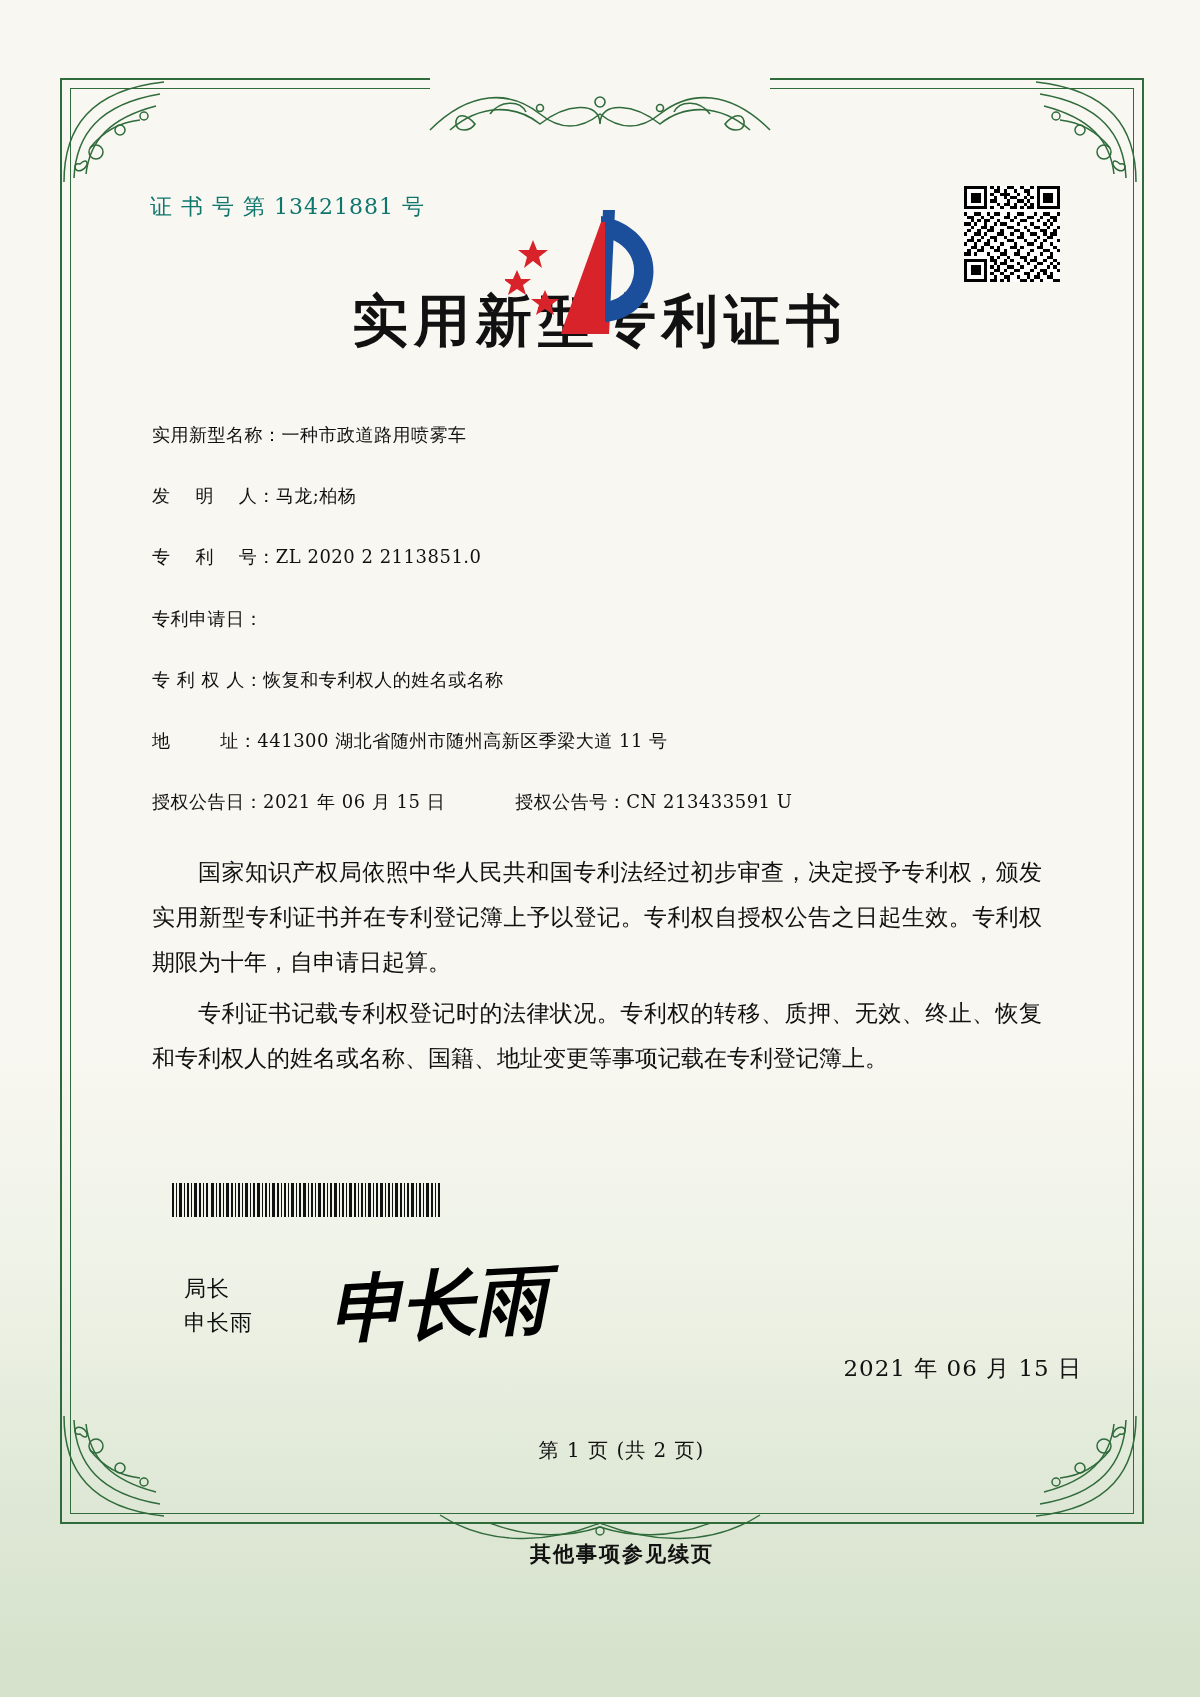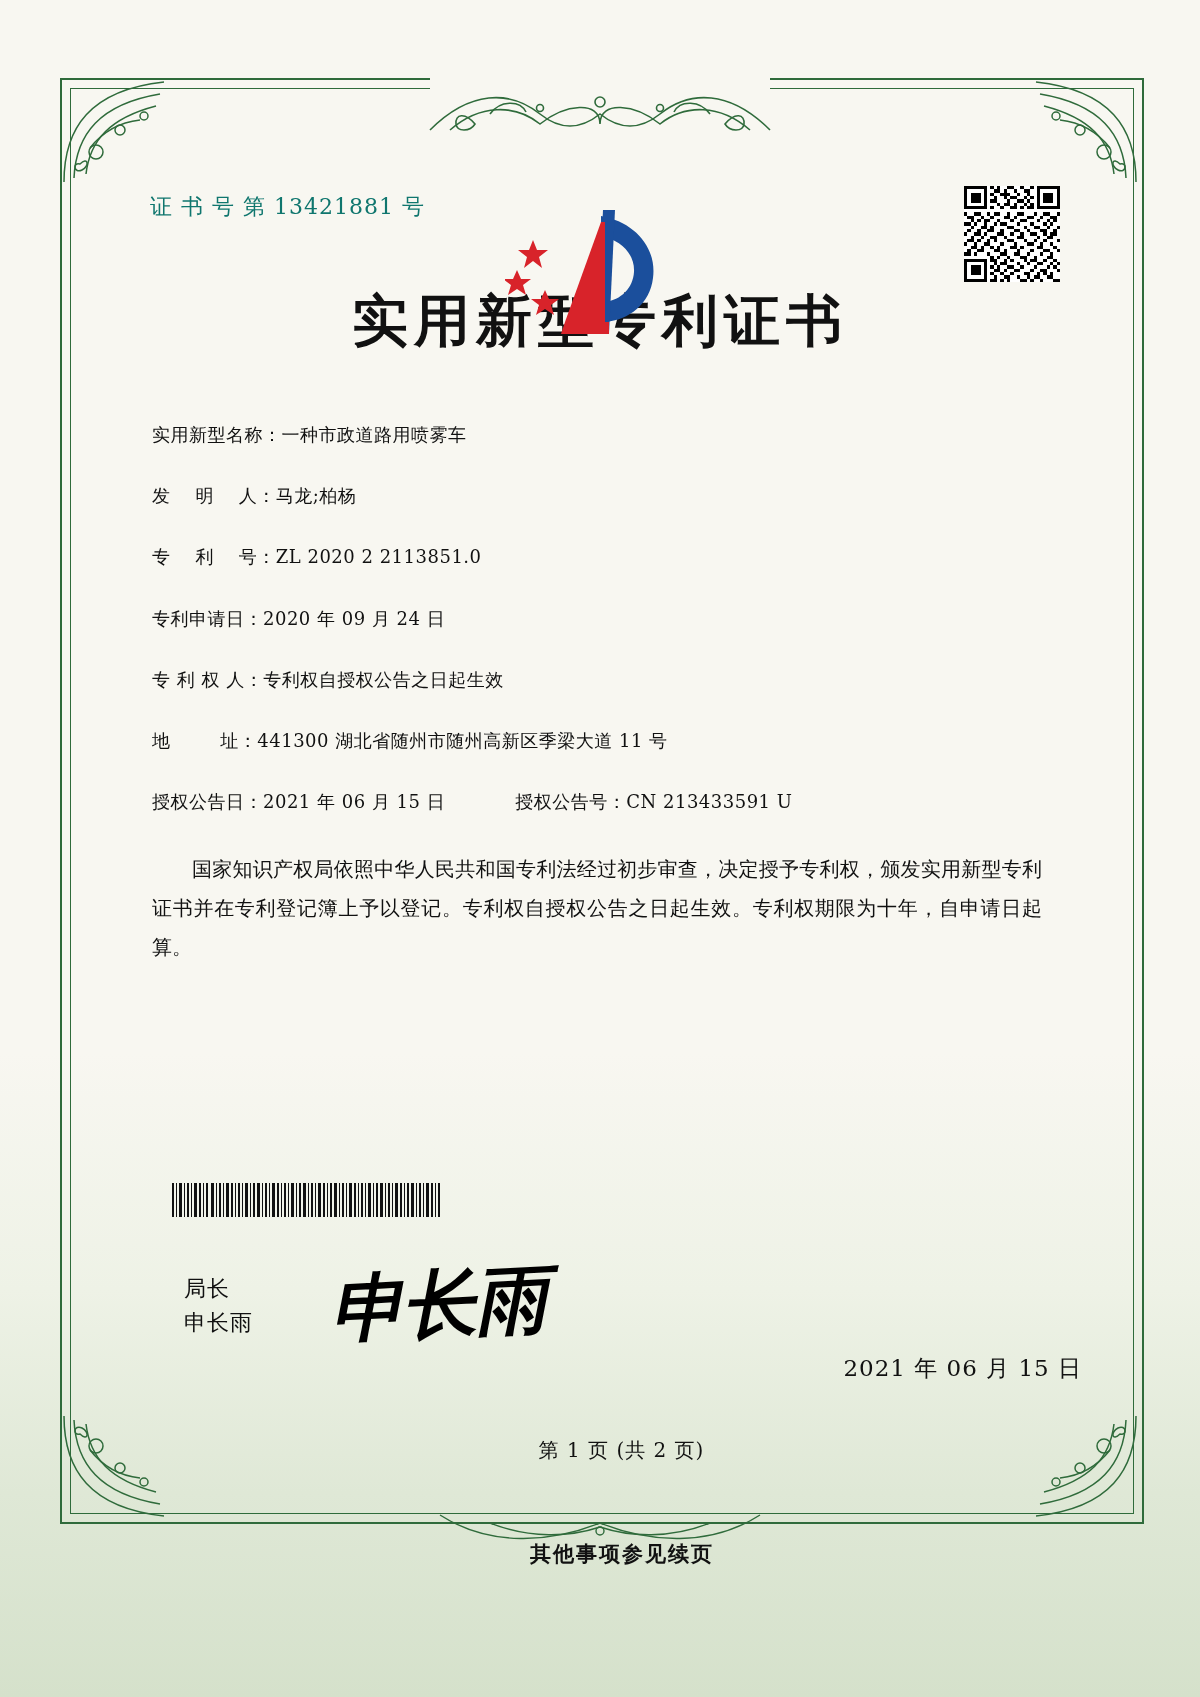--- a/index.html
+++ b/index.html
@@ -192,21 +192,21 @@
     margin-left: 70px;
     white-space: pre;
   }
 
   .paras {
     margin-top: 6px;
     margin-left: 42px;
     margin-right: 48px;
   }
   .para {
-    font-size: 20px;
+    font-size: 23px;
     line-height: 1.95;
     color: #111;
     text-indent: 2em;
     text-align: justify;
     margin: 0 0 6px 0;
   }
 
   
   .barcode {
     position: absolute;
@@ -633,40 +633,40 @@
       <div class="field-row">
         <span class="field-label">发    明    人：</span>
         <span class="field-value">马龙;柏杨</span>
       </div>
       <div class="field-row">
         <span class="field-label">专    利    号：</span>
         <span class="field-value">ZL 2020 2 2113851.0</span>
       </div>
       <div class="field-row">
         <span class="field-label">专利申请日：</span>
-        <span class="field-value">2020 年 09 月 24 日</span>
       </div>
       <div class="field-row">
         <span class="field-label">专 利 权 人：</span>
-        <span class="field-value">专利权自授权公告之日起生效</span>
+        <span class="field-value">恢复和专利权人的姓名或名称</span>
       </div>
       <div class="field-row">
         <span class="field-label">地        址：</span>
         <span class="field-value">441300 湖北省随州市随州高新区季梁大道 11 号</span>
       </div>
       <div class="field-row two-col">
         <span class="field-label">授权公告日：</span>
         <span>2021 年 06 月 15 日</span>
         <span class="col2">授权公告号：</span>
         <span>CN 213433591 U</span>
       </div>
     </div>
 
     <div class="paras">
       <p class="para">国家知识产权局依照中华人民共和国专利法经过初步审查，决定授予专利权，颁发实用新型专利证书并在专利登记簿上予以登记。专利权自授权公告之日起生效。专利权期限为十年，自申请日起算。</p>
+      <p class="para">专利证书记载专利权登记时的法律状况。专利权的转移、质押、无效、终止、恢复和专利权人的姓名或名称、国籍、地址变更等事项记载在专利登记簿上。</p>
     </div>
   </div>
 
   <div class="barcode">
     <svg width="280" height="34" viewBox="0 0 280 34" xmlns="http://www.w3.org/2000/svg" shape-rendering="crispEdges">
       <g fill="#111">
         <rect x="0" y="0" width="2" height="34"></rect>
           <rect x="4" y="0" width="1" height="34"></rect>
         <rect x="7" y="0" width="3" height="34"></rect>
           <rect x="12" y="0" width="1" height="34"></rect>

